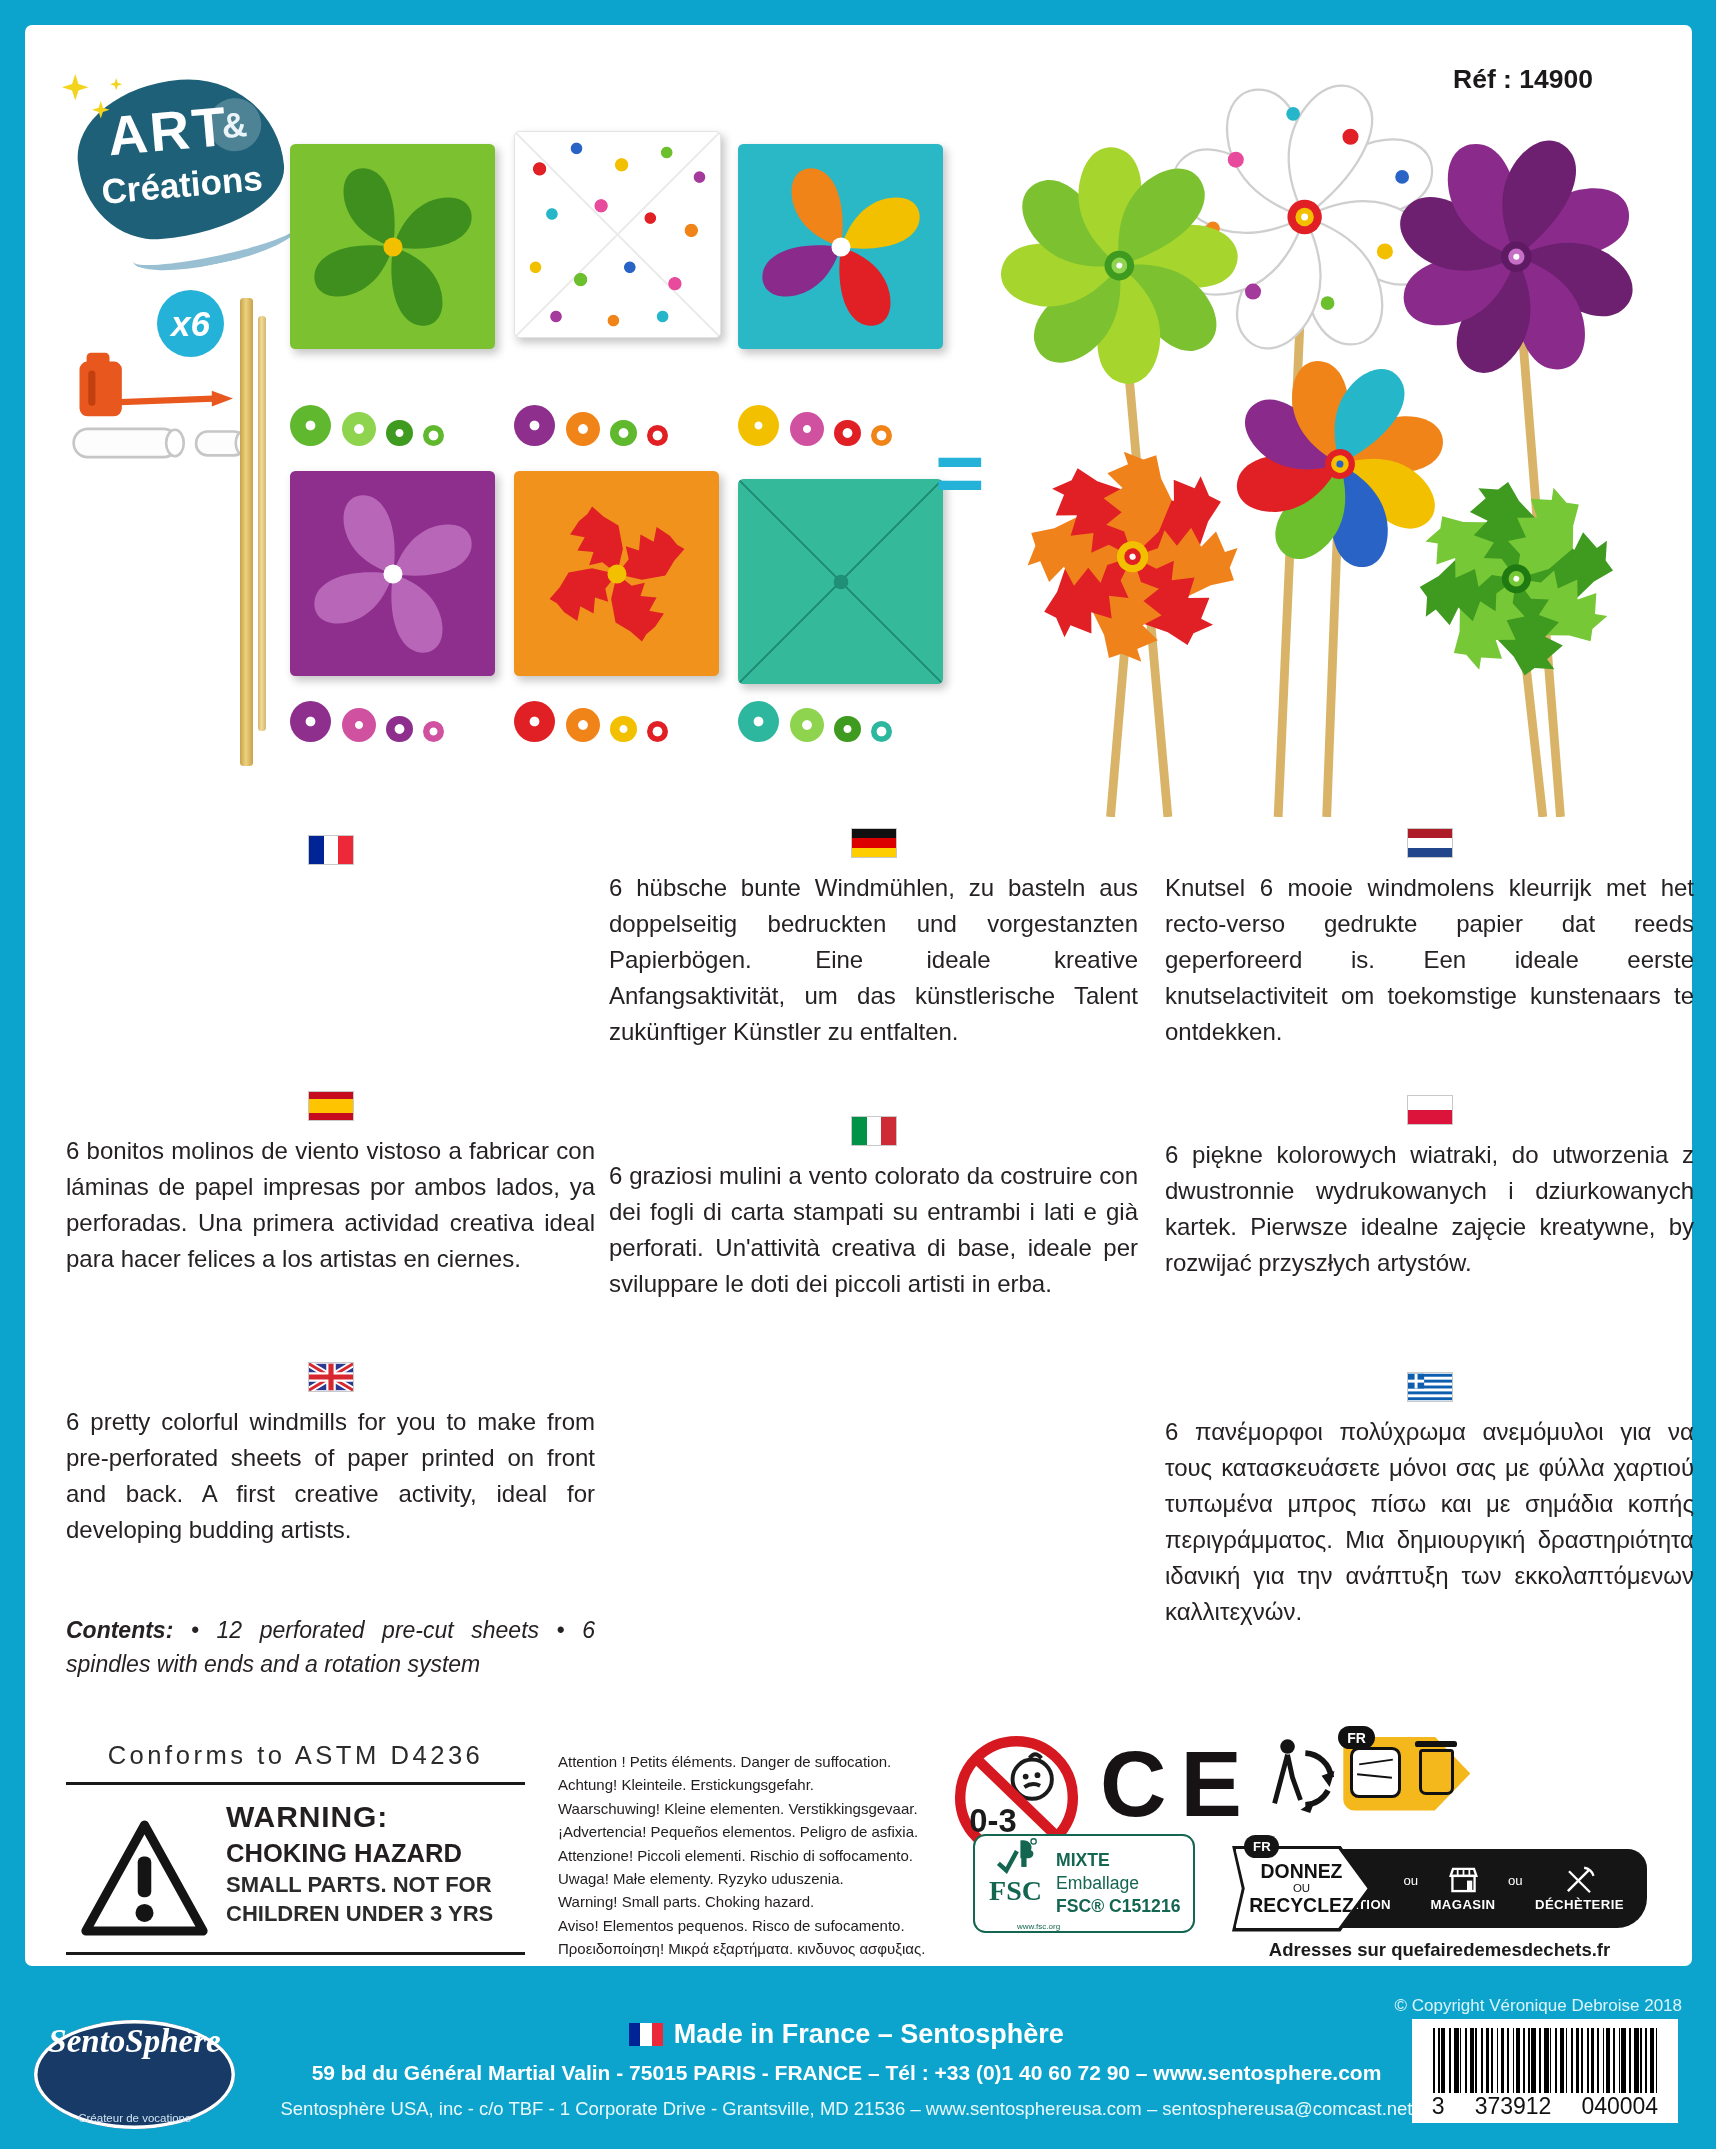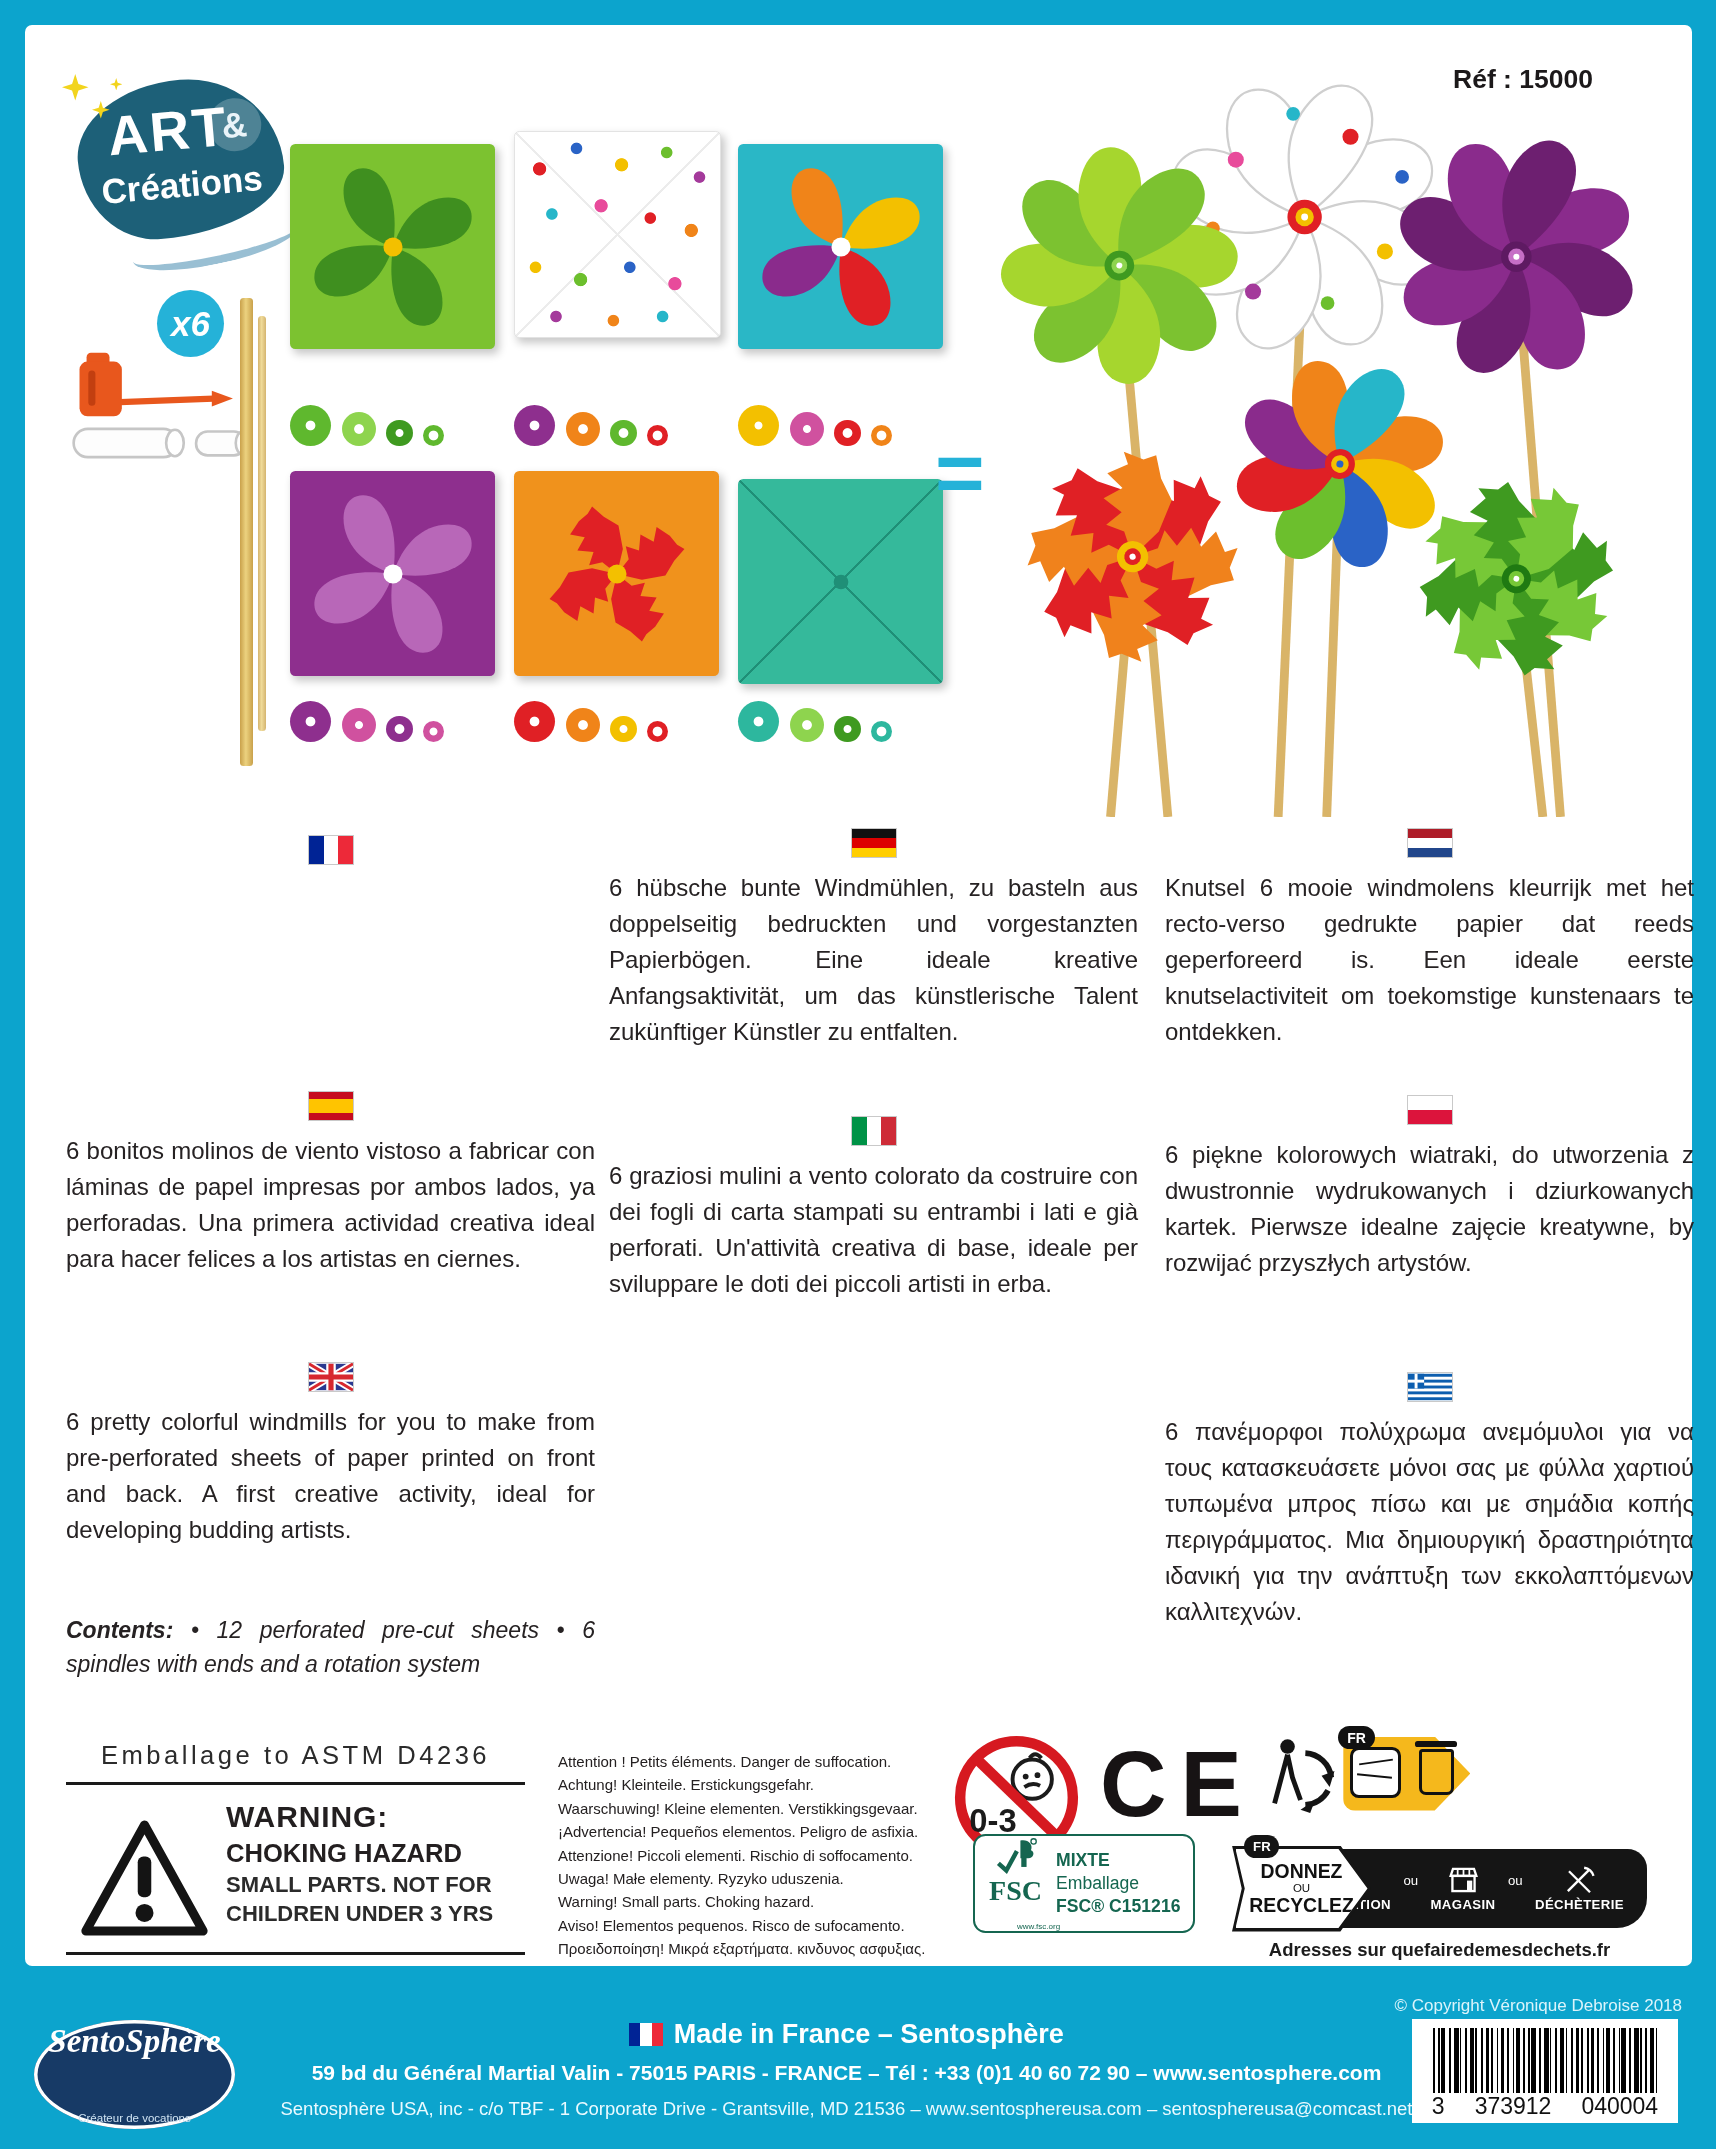--- a/index.html
+++ b/index.html
@@ -176,21 +176,21 @@
 
     <div class="blob">
       <div class="art">ART</div>
       <div class="amp-circle">&amp;</div>
       <div class="cre">Créations</div>
     </div>
     <div class="sparkle sp1"></div>
     <div class="sparkle sp2"></div>
     <div class="sparkle sp3"></div>
     <div class="swoosh"></div>
-    <div class="ref">Réf : 15000</div>
+    <div class="ref">Réf : 14900</div>
 
     <div class="badge-x6">x6</div>
     <svg width="168" height="97" style="position:absolute;left:49px;top:326px" viewBox="0 0 190 110">
       <rect x="14" y="2" width="26" height="16" rx="5" fill="#e8571d"></rect>
       <rect x="6" y="12" width="48" height="62" rx="9" fill="#e8571d"></rect>
       <rect x="16" y="22" width="8" height="40" rx="4" fill="#c23f10"></rect>
       <line x1="52" y1="58" x2="158" y2="54" stroke="#e8571d" stroke-width="7"></line>
       <polygon points="156,45 180,54 156,63" fill="#e8571d"></polygon>
     </svg>
     <svg width="185" height="46" style="position:absolute;left:46px;top:395px" viewBox="0 0 210 52">
@@ -444,21 +444,21 @@
               <rect y="28" width="60" height="4"></rect>
             </g>
           <rect width="22" height="20" fill="#0d5eaf"></rect>
             <rect x="9" width="4" height="20" fill="#fff"></rect>
             <rect y="8" width="22" height="4" fill="#fff"></rect>
           </svg>
       </div>
       <p class="ptext">6 πανέμορφοι πολύχρωμα ανεμόμυλοι για να τους κατασκευάσετε μόνοι σας με φύλλα χαρτιού τυπωμένα μπρος πίσω και με σημάδια κοπής περιγράμματος. Μια δημιουργική δραστηριότητα ιδανική για την ανάπτυξη των εκκολαπτόμενων καλλιτεχνών.</p>
     </div>
 
-    <div class="astm">Emballage to ASTM D4236</div>
+    <div class="astm">Conforms to ASTM D4236</div>
     <div class="rule rule1"></div>
     <svg class="tri" width="137" height="124" viewBox="0 0 120 110">
       <polygon points="60,8 112,102 8,102" fill="#fff" stroke="#141414" stroke-width="8" stroke-linejoin="round"></polygon>
       <rect x="54" y="36" width="12" height="36" rx="5" fill="#141414"></rect>
         <circle cx="60" cy="86" r="8" fill="#141414"></circle>
     </svg>
     <div class="warnbox">
       <div class="w1">WARNING:</div>
       <div class="w2">CHOKING HAZARD</div>
       <div class="w3">SMALL PARTS. NOT FOR</div>

